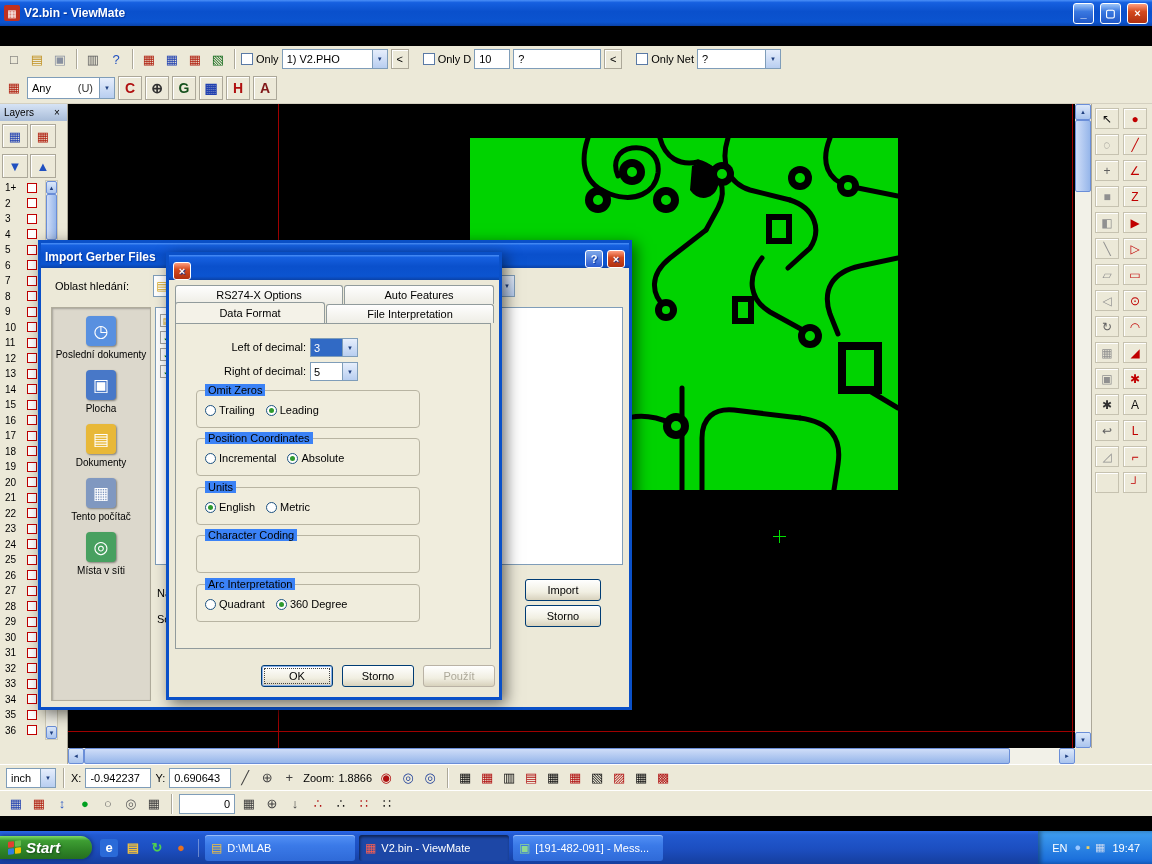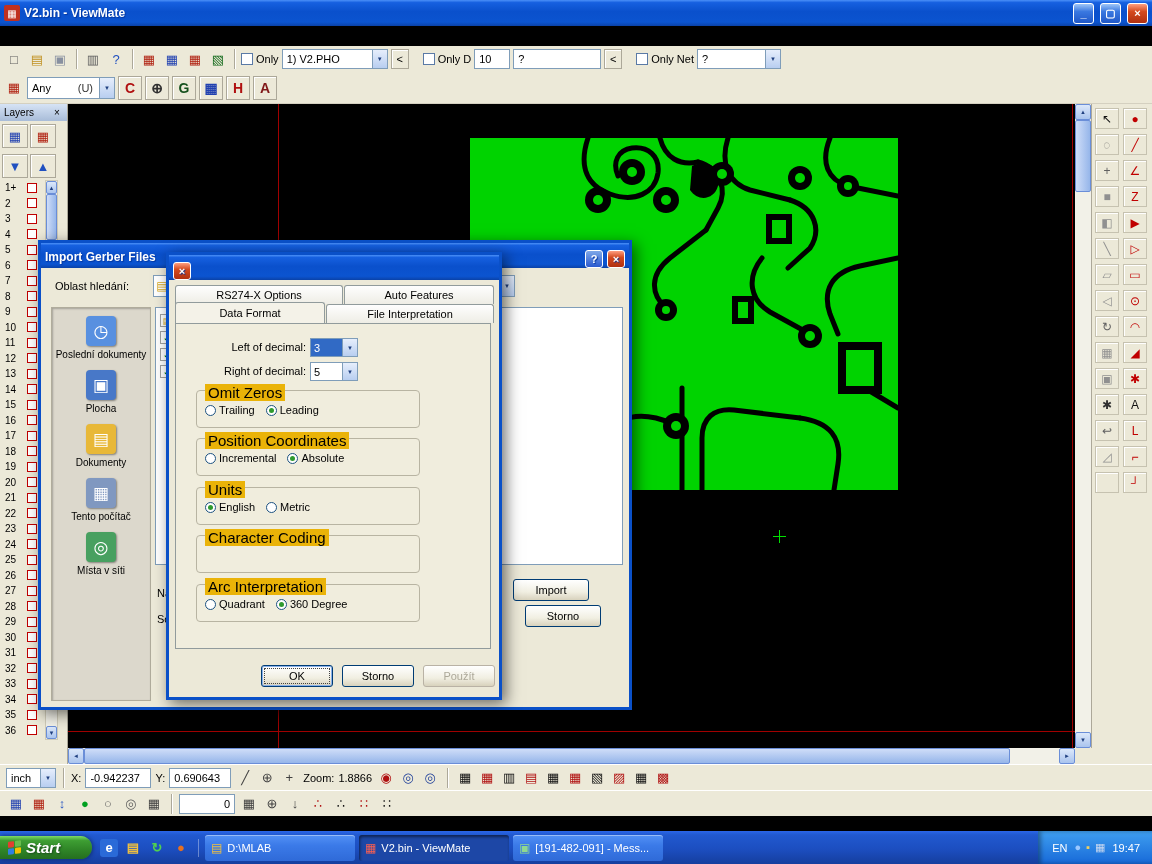--- a/index.html
+++ b/index.html
@@ -120,21 +120,21 @@
 .tab{height:19px;padding:0 10px;display:flex;align-items:center;justify-content:center;font-size:11px;background:linear-gradient(#fefefe,#eeede5);border:1px solid #919b9c;border-bottom:none;border-radius:3px 3px 0 0;margin-right:1px}
 .tab.active{height:21px;margin-top:-2px;background:#f4f2e8;position:relative;z-index:3;font-weight:normal}
 #gtab1{top:30px}#gtab2{top:49px}
 #gpanel{position:absolute;left:6px;top:68px;width:316px;height:326px;border:1px solid #919b9c;background:#f0eddd}
 .declabel{position:absolute;width:112px;text-align:right;font-size:11px}
 .dcombo{position:absolute;left:134px;width:48px;height:19px;display:flex;background:#fff;border:1px solid #7f9db9}
 .dcombo .val{flex:1;padding:0 3px;display:flex;align-items:center}
 .dcombo.sel .val{background:#316ac5;color:#fff}
 .dcombo .arrow{width:15px;border-left:1px solid #7f9db9;display:flex;align-items:center;justify-content:center;font-size:6px;color:#204080;background:linear-gradient(#e6eefc,#b8cef0)}
 #gerber-groups .grp{position:absolute;left:20px;width:224px;height:38px;border:1px solid #b8b4a2;border-radius:4px}
-.gtitle{position:absolute;top:-7px;left:8px;background:#eab308;padding:0 3px;font-size:15px}
+.gtitle{position:absolute;top:-7px;left:8px;background:#3b82f6;padding:0 3px;font-size:11px}
 .gopts{display:flex;gap:11px;padding:13px 0 0 8px}
 .ropt{display:inline-flex;align-items:center;gap:3px;white-space:nowrap;font-size:11px}
 .radio{width:11px;height:11px;border-radius:50%;background:#fff;border:1px solid #1d5281;position:relative;flex:none}
 .radio.checked::after{content:"";position:absolute;left:2px;top:2px;width:5px;height:5px;border-radius:50%;background:#2f9a2f}
 </style>
 </head>
 <body>
 
 <div id="screen">
 
@@ -631,21 +631,21 @@
         </div>
         <div class="frow">
           <span class="ficon" style="color: rgb(16, 128, 24);">✓</span>
         </div>
         <div class="frow">
           <span class="ficon" style="color: rgb(16, 128, 24);">✓</span>
         </div>
       </div>
     <span class="ilabel" style="left:116px;top:344px">Název souboru:</span>
     <span class="ilabel" style="left:116px;top:370px">Soubory typu:</span>
-    <span class="xpbtn" style="left:472px;top:336px;width:76px">Import</span>
+    <span class="xpbtn" style="left:484px;top:336px;width:76px">Import</span>
     <span class="xpbtn" style="left:484px;top:362px;width:76px">Storno</span>
   </div>
 
   <div id="gerber-dialog" class="dlg">
     <div class="dtitle">
       <span class="dbtn close">×</span>
     </div>
     <div id="gtab1" class="tabrow">
         <span class="tab" style="width: 168px;">RS274-X Options</span>
         <span class="tab" style="width: 150px;">Auto Features</span>

